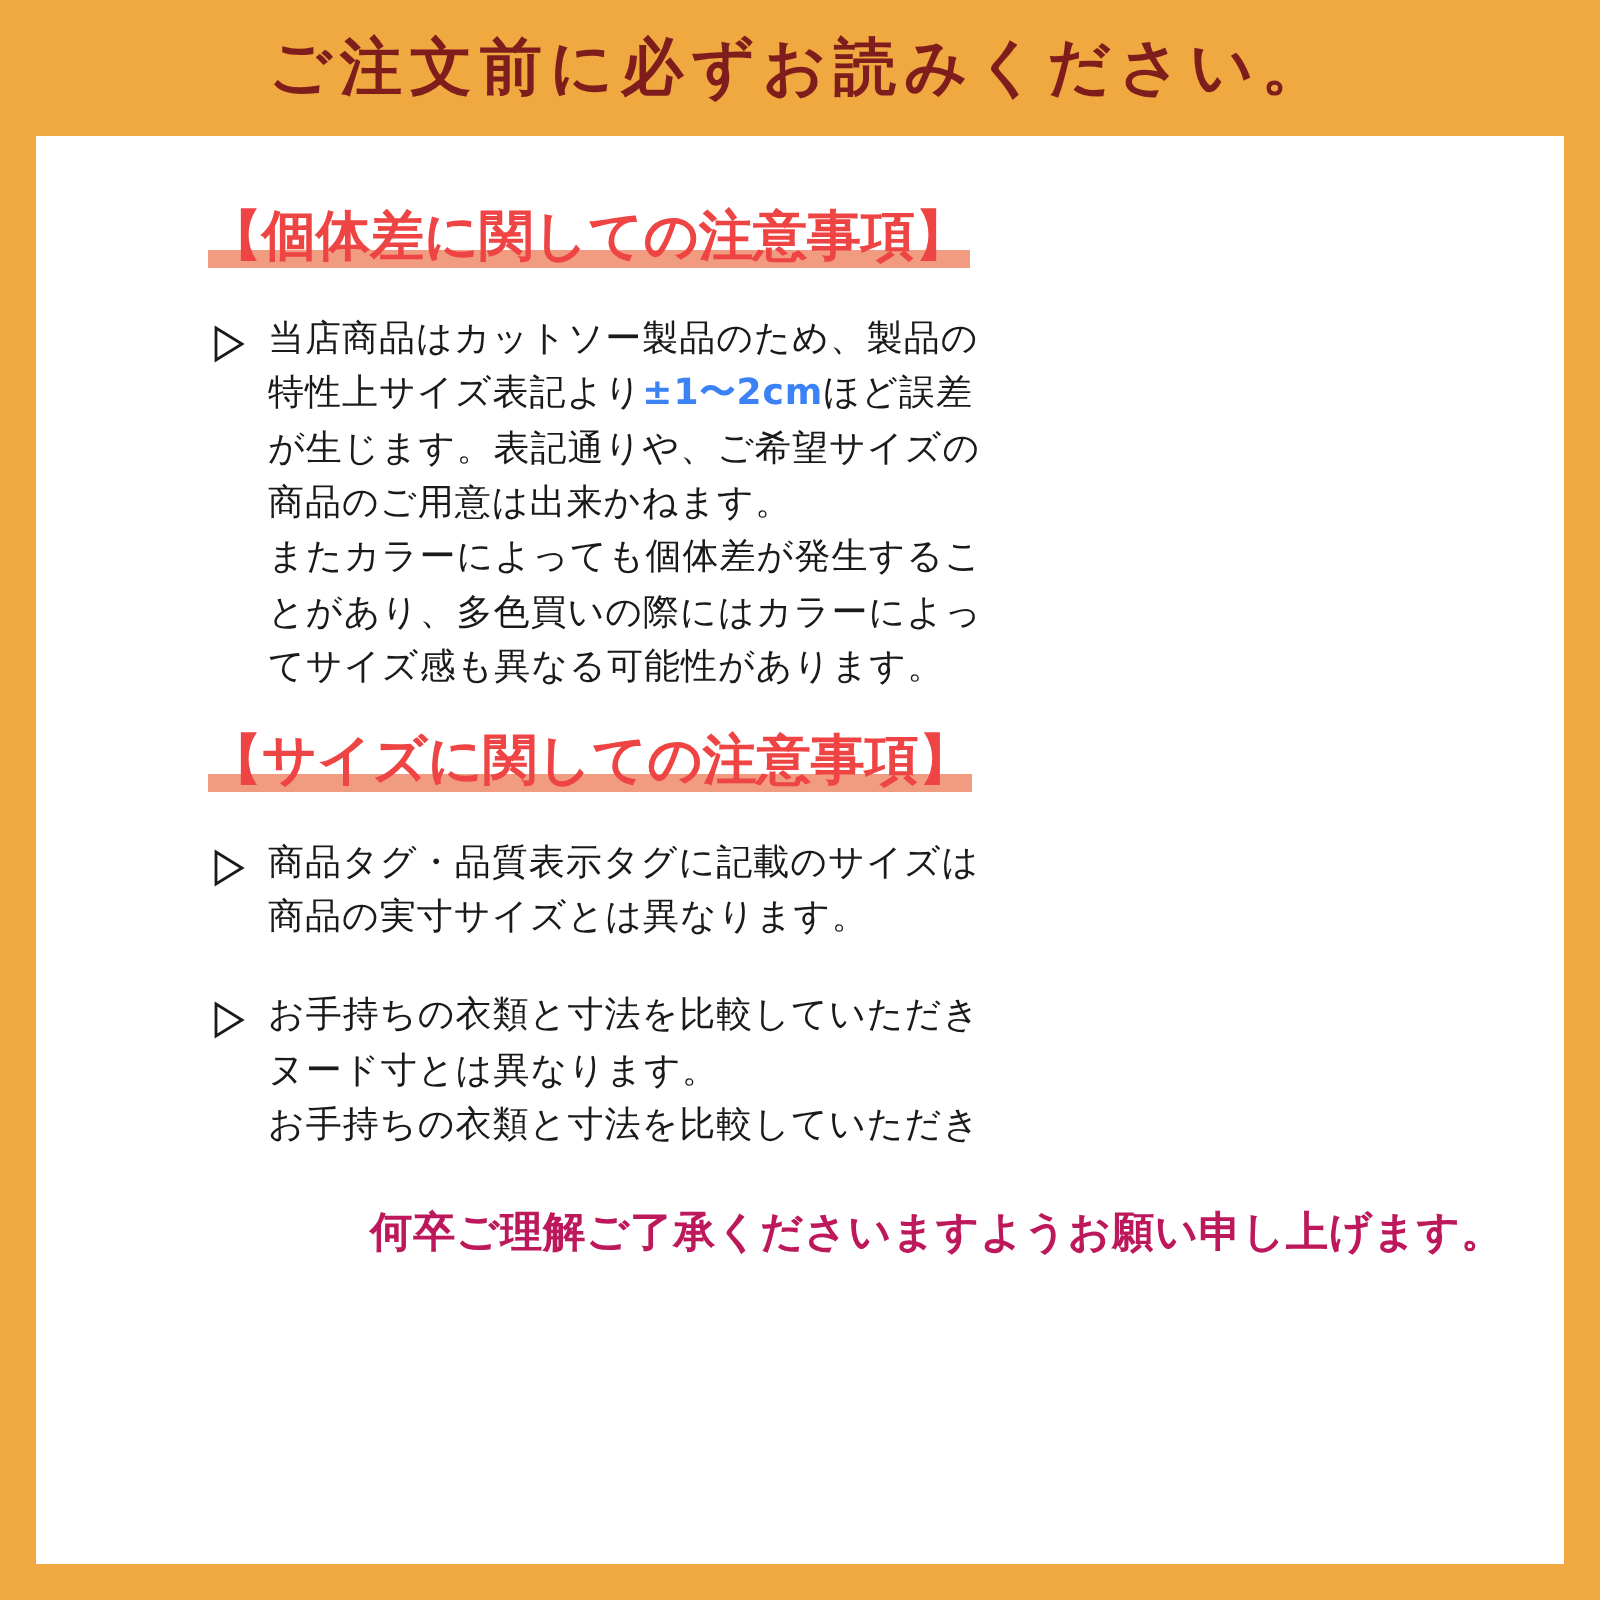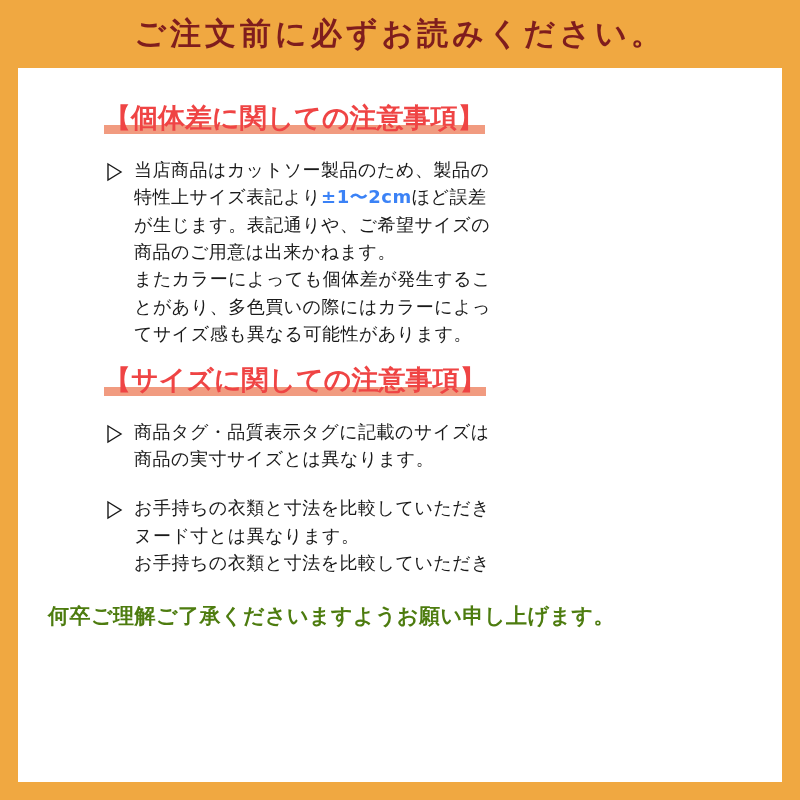--- a/index.html
+++ b/index.html
@@ -102,24 +102,24 @@
     font-weight: bold;
   }
   .btext p {
     margin: 0;
   }
   .btext p + p {
     margin-top: 0px;
   }
   .footer-note {
     margin: 26px 0 0 0;
-    text-align: left;
+    text-align: right;
     font-size: 21px;
     font-weight: bold;
-    color: #4d7c0f;
+    color: #be185d;
     letter-spacing: 0.5px;
     white-space: nowrap;
   }
 </style>
 </head>
 <body>
 
 <div class="page">
 
   <div class="title">ご注文前に必ずお読みください。</div>

